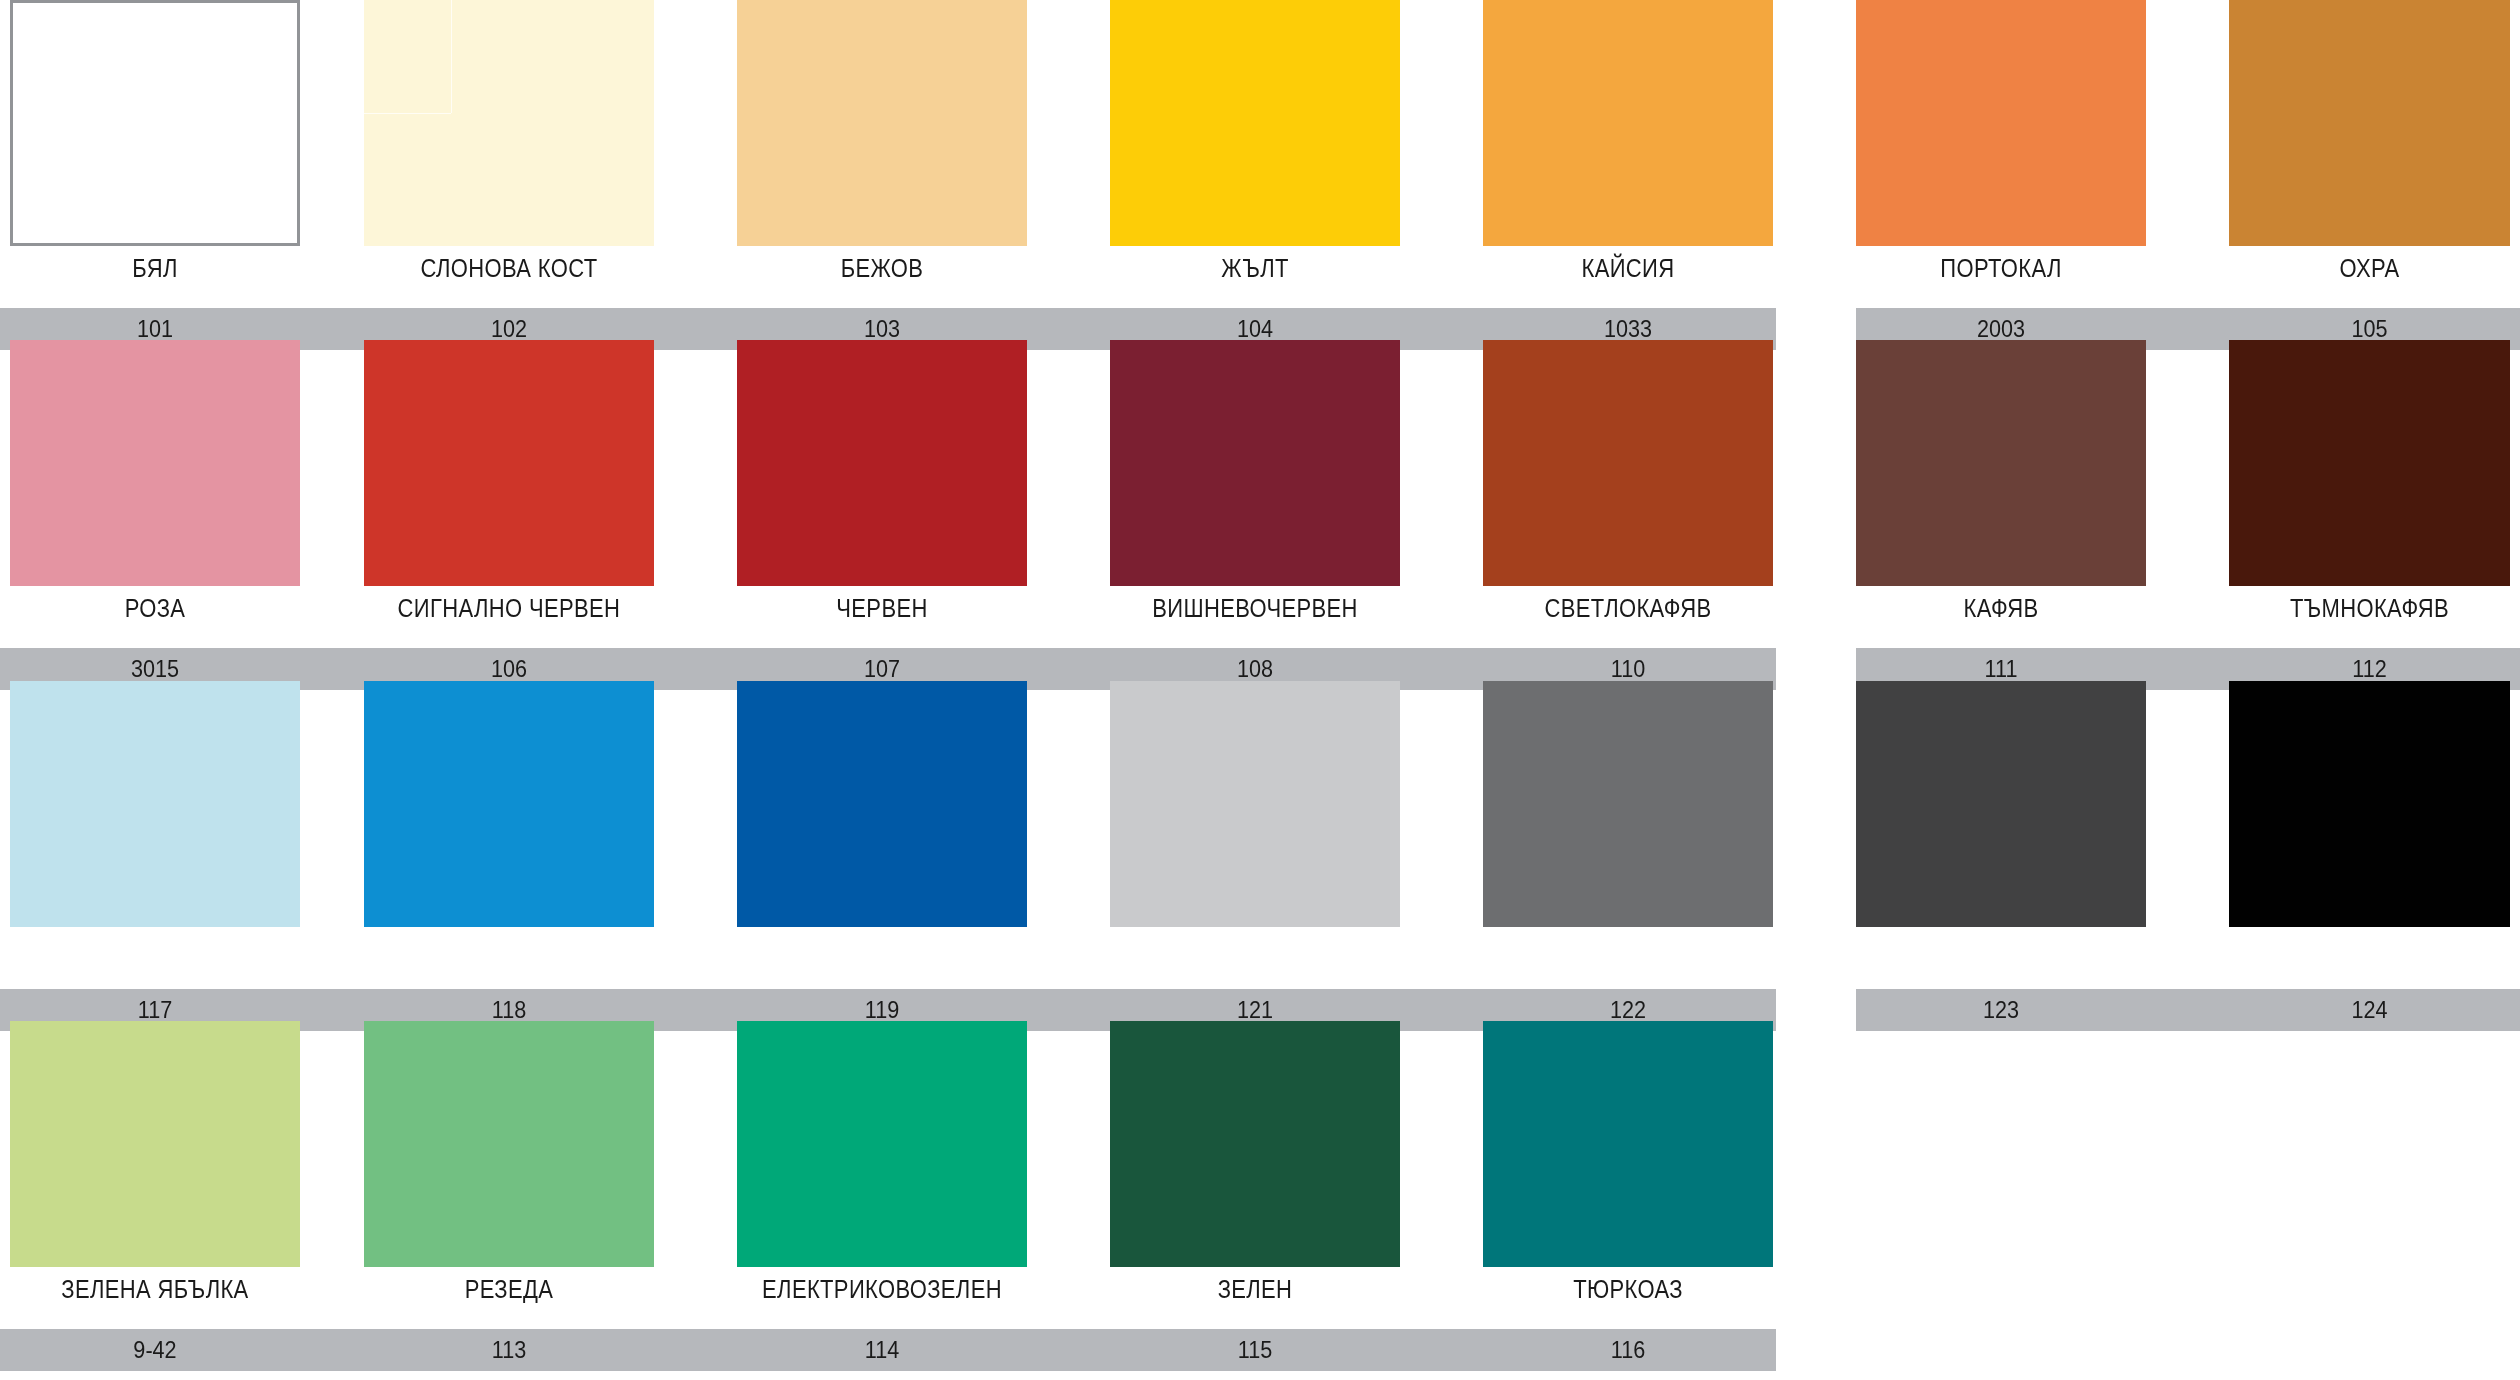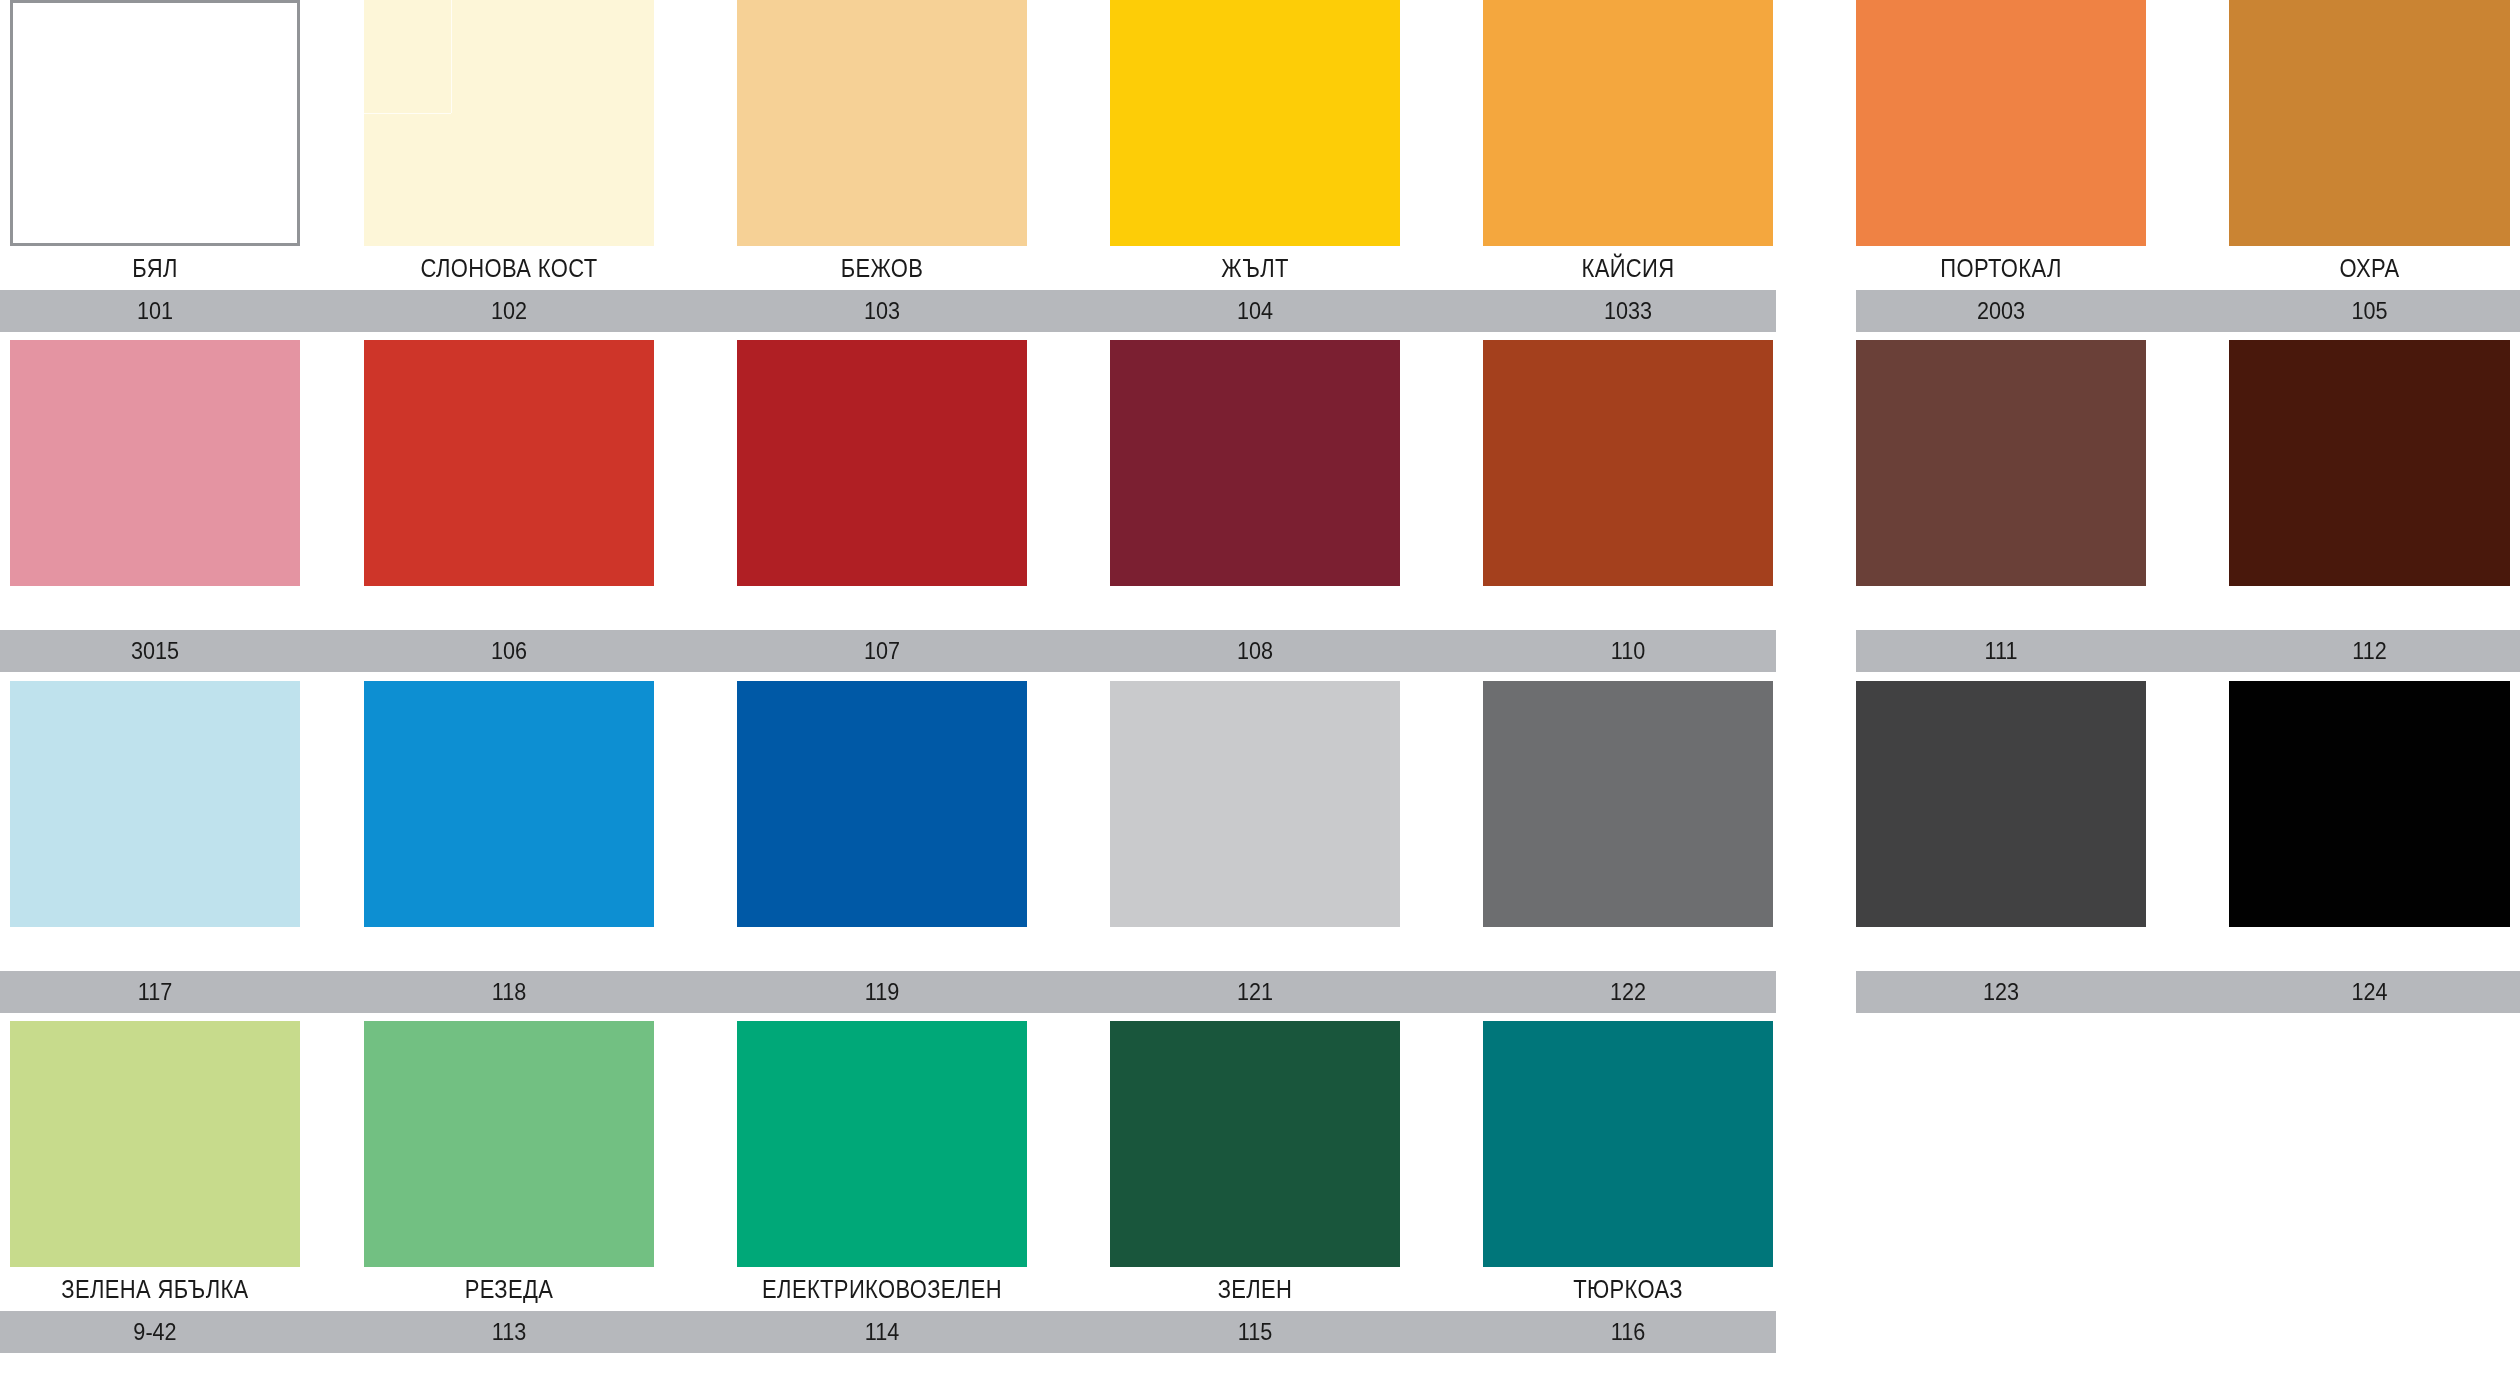--- a/index.html
+++ b/index.html
@@ -82,21 +82,21 @@
     transform: scaleX(0.88);
     transform-origin: center center;
     white-space: nowrap;
     overflow: hidden;
   }
 
   
   .code-strip {
     position: absolute;
     left: 0;
-    top: 290px;
+    top: 308px;
     width: 2520px;
     height: 42px;
   }
   .code-band {
     position: absolute;
     top: 0;
     height: 42px;
     background: #b6b8bc;
   }
   .code {
@@ -154,20 +154,29 @@
     <div class="row" style="position: absolute; left: 0px; top: 340px;">
       <div class="swatch-strip">
         <div class="swatch" title="РОЗА 3015" style="left: 10px; width: 290px; background: rgb(228, 148, 162);"></div>
         <div class="swatch" title="СИГНАЛНО ЧЕРВЕН 106" style="left: 364px; width: 290px; background: rgb(206, 53, 41);"></div>
         <div class="swatch" title="ЧЕРВЕН 107" style="left: 737px; width: 290px; background: rgb(176, 31, 36);"></div>
         <div class="swatch" title="ВИШНЕВОЧЕРВЕН 108" style="left: 1110px; width: 290px; background: rgb(123, 31, 49);"></div>
         <div class="swatch" title="СВЕТЛОКАФЯВ 110" style="left: 1483px; width: 290px; background: rgb(164, 64, 29);"></div>
         <div class="swatch" title="КАФЯВ 111" style="left: 1856px; width: 290px; background: rgb(106, 64, 56);"></div>
         <div class="swatch" title="ТЪМНОКАФЯВ 112" style="left: 2229px; width: 281px; background: rgb(73, 24, 12);"></div>
       </div>
+      <div class="name-strip">
+        <div class="name" style="left: -10px; width: 330px; color: rgb(26, 26, 26);">РОЗА</div>
+        <div class="name" style="left: 344px; width: 330px; color: rgb(26, 26, 26);">СИГНАЛНО ЧЕРВЕН</div>
+        <div class="name" style="left: 717px; width: 330px; color: rgb(26, 26, 26);">ЧЕРВЕН</div>
+        <div class="name" style="left: 1090px; width: 330px; color: rgb(26, 26, 26);">ВИШНЕВОЧЕРВЕН</div>
+        <div class="name" style="left: 1463px; width: 330px; color: rgb(26, 26, 26);">СВЕТЛОКАФЯВ</div>
+        <div class="name" style="left: 1836px; width: 330px; color: rgb(26, 26, 26);">КАФЯВ</div>
+        <div class="name" style="left: 2209px; width: 321px; color: rgb(26, 26, 26);">ТЪМНОКАФЯВ</div>
+      </div>
       <div class="code-strip">
         <div class="code-band" style="left: 0px; width: 1776px; background: rgb(182, 184, 188);"></div>
         <div class="code" style="left: -10px; width: 330px; color: rgb(26, 26, 26);">3015</div>
         <div class="code" style="left: 344px; width: 330px; color: rgb(26, 26, 26);">106</div>
         <div class="code" style="left: 717px; width: 330px; color: rgb(26, 26, 26);">107</div>
         <div class="code" style="left: 1090px; width: 330px; color: rgb(26, 26, 26);">108</div>
         <div class="code" style="left: 1463px; width: 330px; color: rgb(26, 26, 26);">110</div>
         <div class="code-band" style="left: 1856px; width: 664px; background: rgb(182, 184, 188);"></div>
         <div class="code" style="left: 1836px; width: 330px; color: rgb(26, 26, 26);">111</div>
         <div class="code" style="left: 2209px; width: 321px; color: rgb(26, 26, 26);">112</div>

